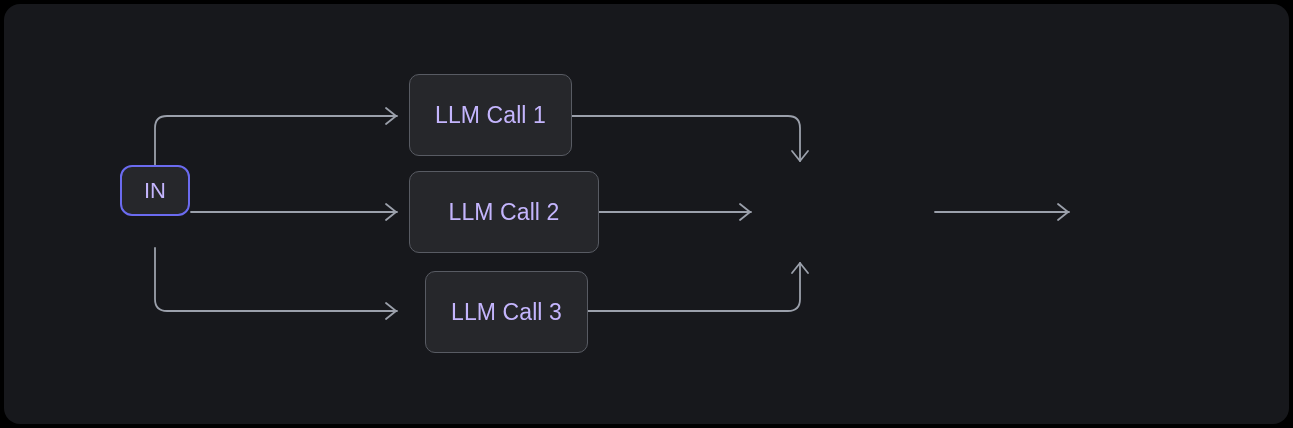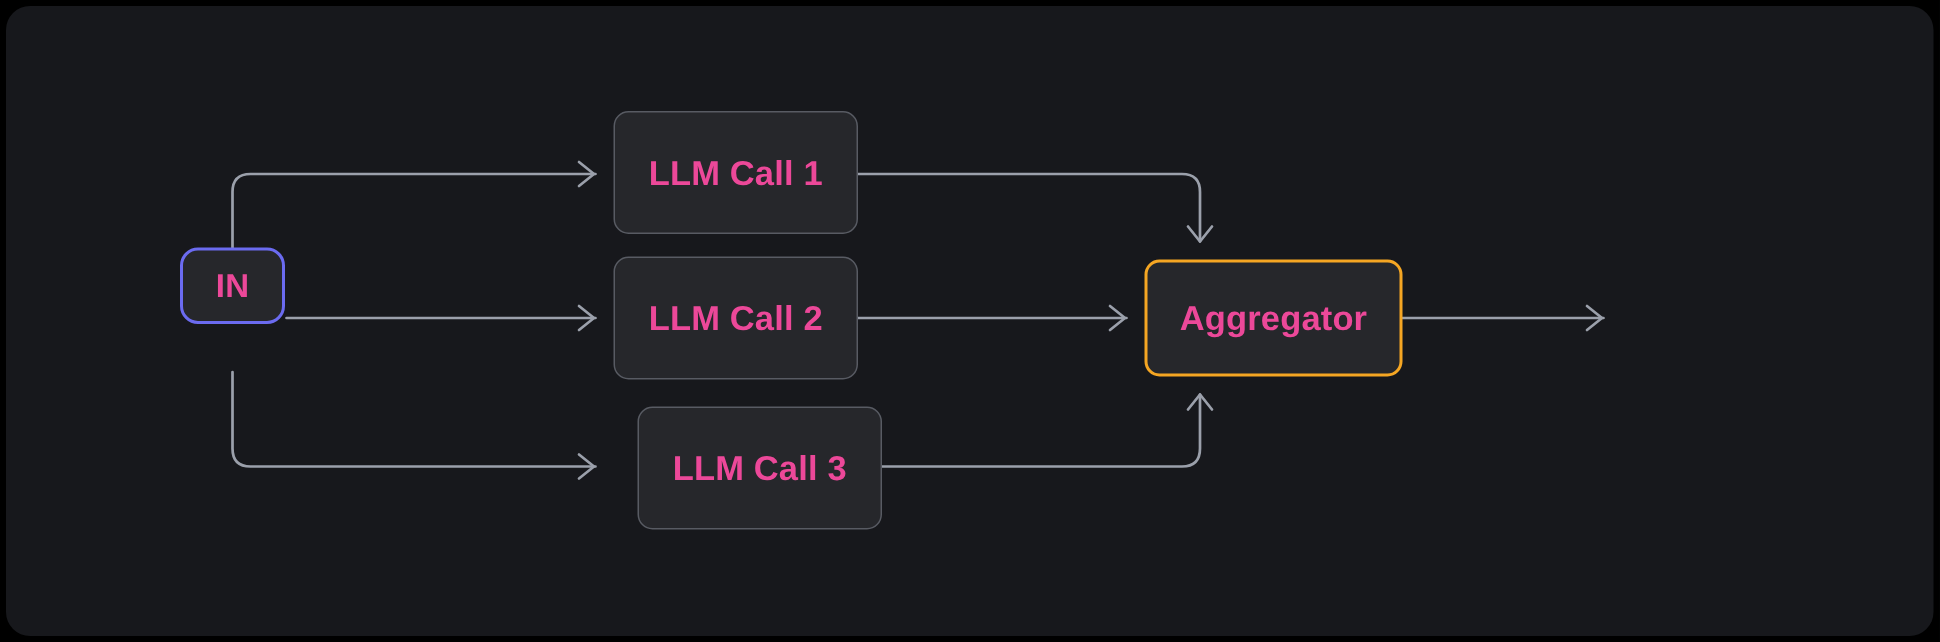--- a/index.html
+++ b/index.html
@@ -44,37 +44,37 @@
   }
 
   .node {
     position: absolute;
     box-sizing: border-box;
     display: flex;
     align-items: center;
     justify-content: center;
     background: #26272b;
     border-radius: 10px;
-    color: #ec4899;
+    color: #c4b5fd;
     font-size: 23px;
-    font-weight: 700;
+    font-weight: 400;
     letter-spacing: 0.1px;
     line-height: 1;
     white-space: nowrap;
   }
 
   .node.small {
     font-size: 22px;
     border-radius: 12px;
   }
 
   
   #node-in      { left: 120px; top: 165px; width: 70px;  height: 51px;  border: 2.5px solid #6b6bf0; }
   #node-llm1    { left: 409px; top: 74px;  width: 163px; height: 82px;  border: 1.6px solid #585b63; }
-  #node-llm2    { left: 409px; top: 171px; width: 163px; height: 82px;  border: 1.6px solid #585b63; }
+  #node-llm2    { left: 409px; top: 171px; width: 190px; height: 82px;  border: 1.6px solid #585b63; }
   #node-llm3    { left: 409px; top: 271px; width: 163px; height: 82px;  border: 1.6px solid #585b63; margin-left: 16px; }
   #node-agg     { left: 763px; top: 173px; width: 172px; height: 78px;  border: 2.5px solid #f5a623; }
   #node-out     { left: 1081px;top: 173px; width: 95px;  height: 78px;  border: 2.5px solid #2ebe55; }
 </style>
 </head>
 <body>
 
 <div id="canvas">
   <div id="card"></div>
 
@@ -120,15 +120,14 @@
   </svg>
 
   <div class="node small" id="node-in">IN</div>
 
   <div class="node" id="node-llm1">LLM Call 1</div>
 
   <div class="node" id="node-llm2">LLM Call 2</div>
 
   <div class="node" id="node-llm3">LLM Call 3</div>
 
-  <div class="node" id="node-agg">Aggregator</div>
 
 </div>
 
 </body></html>

